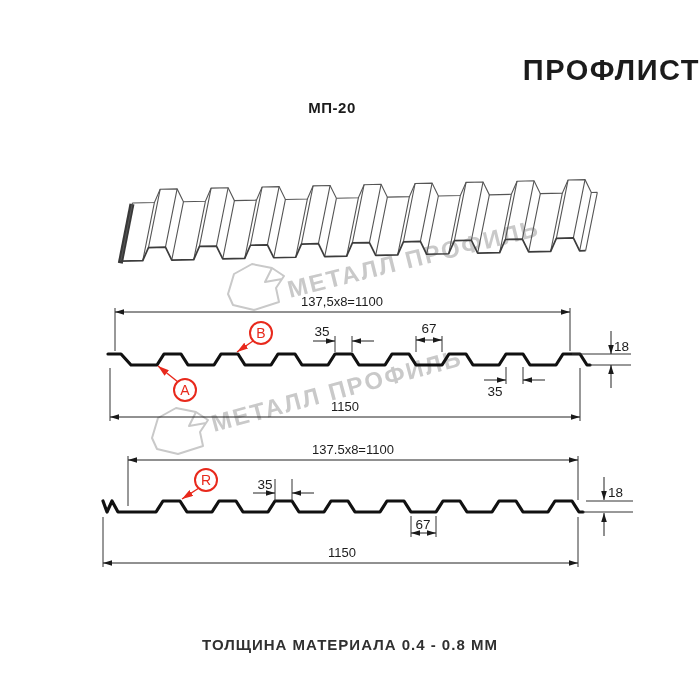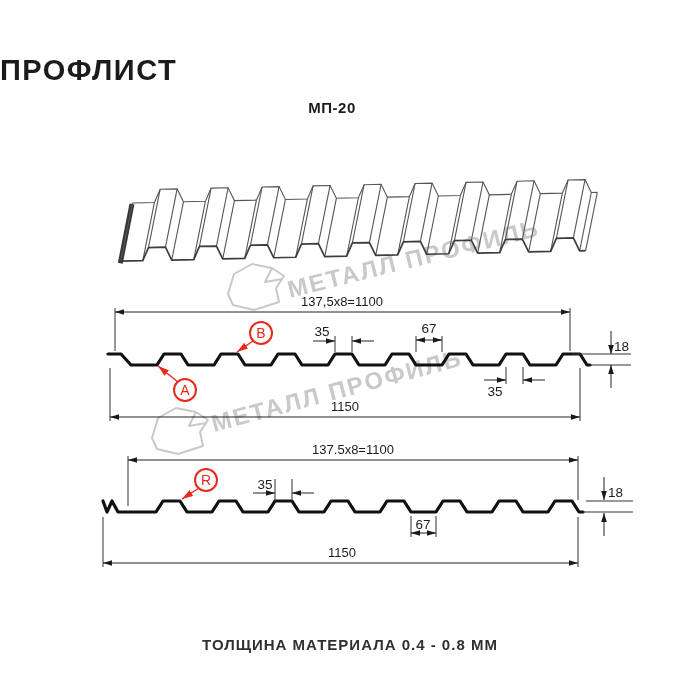--- a/index.html
+++ b/index.html
@@ -1,18 +1,18 @@
 <!DOCTYPE html>
 <html><head>
 <meta charset="utf-8">
 <style>
   html,body{margin:0;padding:0;background:#fff;}
   .page{position:relative;width:700px;height:700px;background:#ffffff;overflow:hidden;
         font-family:"Liberation Sans",sans-serif;}
-  .title{position:absolute;left:0;top:54px;width:700px;text-align:left;
+  .title{position:absolute;left:0;top:54px;width:700px;text-align:right;
          font-size:29px;font-weight:bold;letter-spacing:1.5px;color:#1b1b1b;}
   .subtitle{position:absolute;left:0;top:99px;width:664px;text-align:center;
          font-size:15px;font-weight:bold;letter-spacing:.5px;color:#1b1b1b;}
   .footer{position:absolute;left:0;top:620px;width:700px;text-align:center;
          font-size:15px;font-weight:bold;letter-spacing:1px;color:#303030;margin-top:16px;}
   svg.drawing{position:absolute;left:0;top:0;width:700px;height:700px;}
   .dimtxt{font-family:"Liberation Sans",sans-serif;font-size:13px;fill:#1c1c1c;}
   .dimtxt-s{font-family:"Liberation Sans",sans-serif;font-size:13.5px;fill:#1c1c1c;}
   .redtxt{font-family:"Liberation Sans",sans-serif;font-size:14px;fill:#e8291c;}
   .wmtxt{font-family:"Liberation Sans",sans-serif;font-size:24px;font-weight:bold;

